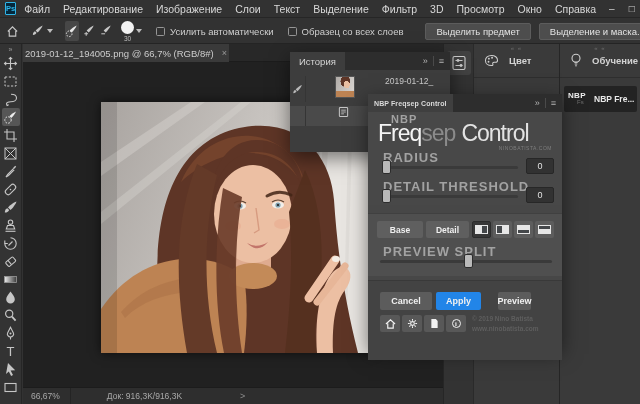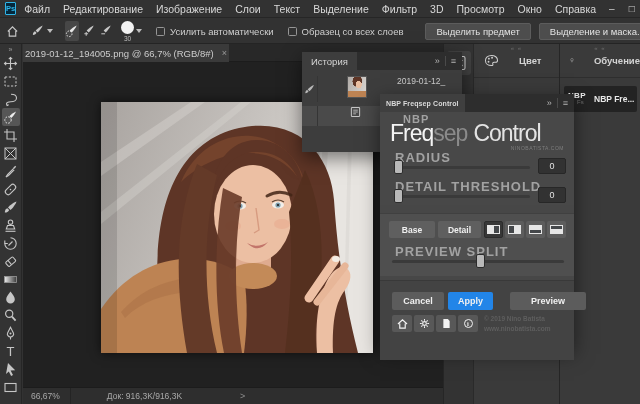--- a/index.html
+++ b/index.html
@@ -46,31 +46,31 @@
   .statusbar .zoomv{margin-left:8px;padding-right:10px;border-right:1px solid #242424;height:100%;display:flex;align-items:center;}
   .statusbar .docinfo{margin-left:36px;}
   .statusbar .schev{margin-left:58px;color:#8f8f8f;font-size:9px;}
 
   
   .dock{position:absolute;top:44px;height:360px;background:#383838;}
   .dock-icons{left:443px;width:30px;border-left:1px solid #262626;background:#333333;}
   .prop-btn{position:absolute;left:3px;top:7px;width:24px;height:24px;background:#424242;border-radius:3px;display:flex;align-items:center;justify-content:center;}
   .dock-color{left:473px;width:86px;border-left:1px solid #2a2a2a;background:#3a3a3a;}
   .dock-learn{left:559px;width:81px;border-left:1px solid #262626;background:#3a3a3a;}
-  .dock-head{height:34px;display:flex;align-items:center;gap:20px;padding-left:10px;border-bottom:1px solid #2e2e2e;}
+  .dock-head{height:34px;display:flex;align-items:center;gap:10px;padding-left:10px;border-bottom:1px solid #2e2e2e;}
   .dock-head .dlbl{font-size:9.5px;color:#d3d3d3;font-weight:bold;}
   .dock-grip{position:absolute;top:1px;left:50%;transform:translateX(-50%);color:#6d6d6d;font-size:6px;letter-spacing:1px;}
   .nbp-collapsed{position:absolute;left:4px;top:42px;width:73px;height:26px;background:#232323;border-radius:2px;display:flex;align-items:center;gap:4px;padding-left:4px;}
   .nbp-mini-logo{position:relative;width:22px;height:16px;}
   .nbp-mini-logo .n1{position:absolute;left:0;top:0;font-size:8px;font-weight:bold;color:#f0f0f0;letter-spacing:.3px;}
   .nbp-mini-logo .n2{position:absolute;left:9px;top:8px;font-size:6px;color:#6f6f6f;}
   .nbp-collapsed .clbl{font-size:8.5px;font-weight:bold;color:#e9e9e9;white-space:nowrap;}
 
   
-  .fpanel{position:absolute;box-shadow:0 6px 18px rgba(0,0,0,.5);margin-left:12px;}
+  .fpanel{position:absolute;box-shadow:0 6px 18px rgba(0,0,0,.5);}
   .ptabbar{height:18px;background:#2d2d2d;display:flex;align-items:stretch;position:relative;}
   .ptab{background:#3d3d3d;display:flex;align-items:center;padding:0 9px;font-size:9.5px;color:#d6d6d6;}
   .phead-icons{position:absolute;right:6px;top:0;height:18px;display:flex;align-items:center;gap:5px;color:#b5b5b5;}
   .phead-icons .pi{font-size:9px;line-height:9px;}
   .phead-icons .pipe{width:1px;height:10px;background:#4a4a4a;}
 
   
   .history{left:290px;top:52px;width:160px;height:100px;z-index:5;background:#3d3d3d;}
   .hist-body{position:relative;width:100%;height:82px;background:#3d3d3d;}
   .hrow{position:absolute;left:0;width:100%;display:flex;align-items:flex-start;gap:24px;}
@@ -519,21 +519,21 @@
           </div>
         <span class="nlabel" style="left:15px;top:30px;">PREVIEW SPLIT</span>
         <div class="slider" style="left:12px;top:46px;width:172px;">
           <div class="handle" style="left:84px;"></div>
         </div>
       </div>
 
       <div class="sec-c">
         <div class="big-btn" style="left:12px;width:52px;">Cancel</div>
         <div class="big-btn" id="apply-btn" style="left: 68px; width: 45px; background: rgb(34, 133, 232);">Apply</div>
-        <div class="big-btn" style="left:130px;width:76px;">Preview</div>
+        <div class="big-btn" style="left:130px;width:33px;">Preview</div>
 
         <div class="iconbtn" style="left:12px;">
           <svg width="11" height="10" viewBox="0 0 12 11">
               <path d="M1 5.5L6 1l5 4.5M3 5v5h6V5" fill="none" stroke="#f2f2f2" stroke-width="1.3"></path>
             </svg>
         </div>
         <div class="iconbtn" style="left:34px;">
           <svg width="11" height="11" viewBox="0 0 12 12">
               <circle cx="6" cy="6" r="2" fill="none" stroke="#f2f2f2" stroke-width="1.2"></circle>
               <path d="M6 1v2M6 9v2M1 6h2M9 6h2M2.5 2.5l1.4 1.4M8.1 8.1l1.4 1.4M9.5 2.5L8.1 3.9M3.9 8.1L2.5 9.5" stroke="#f2f2f2" stroke-width="1.1"></path>

